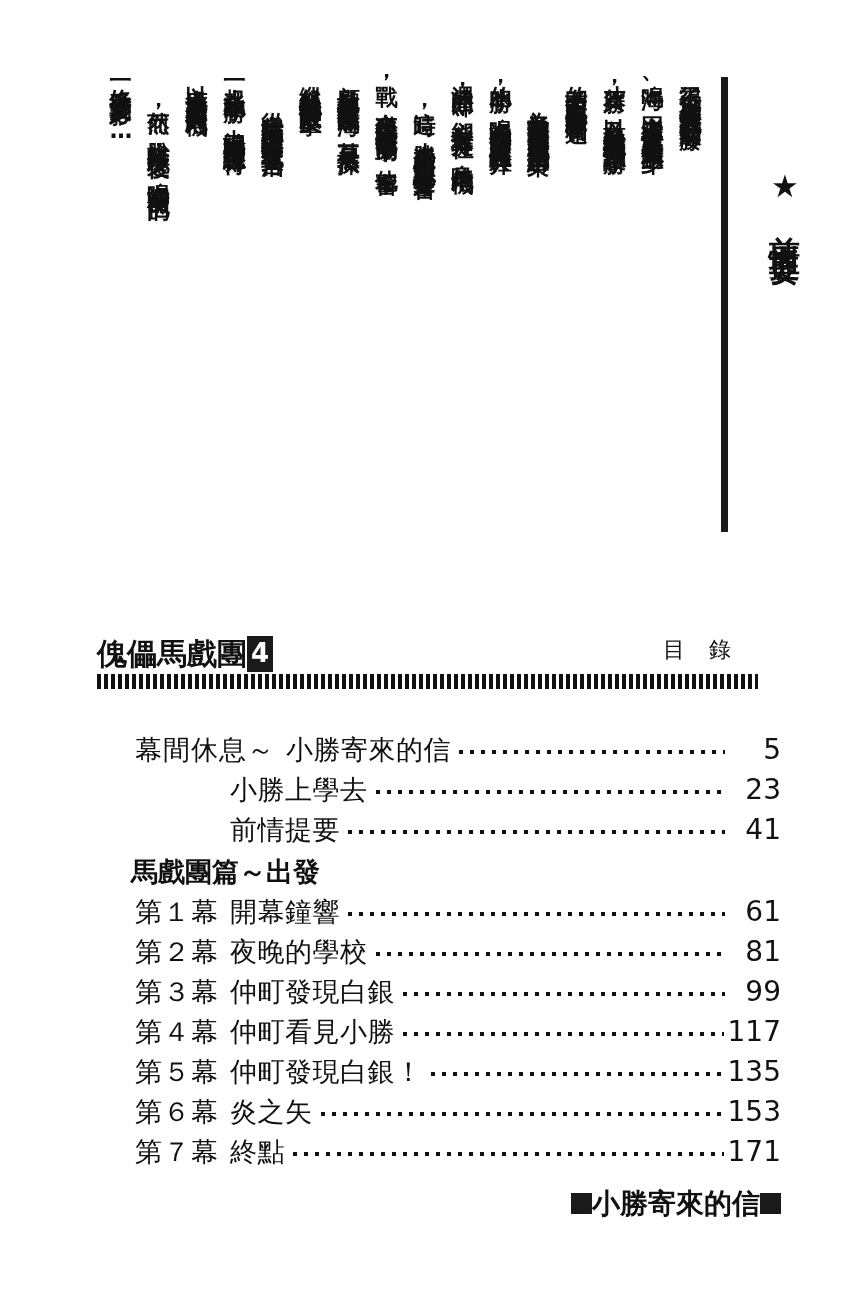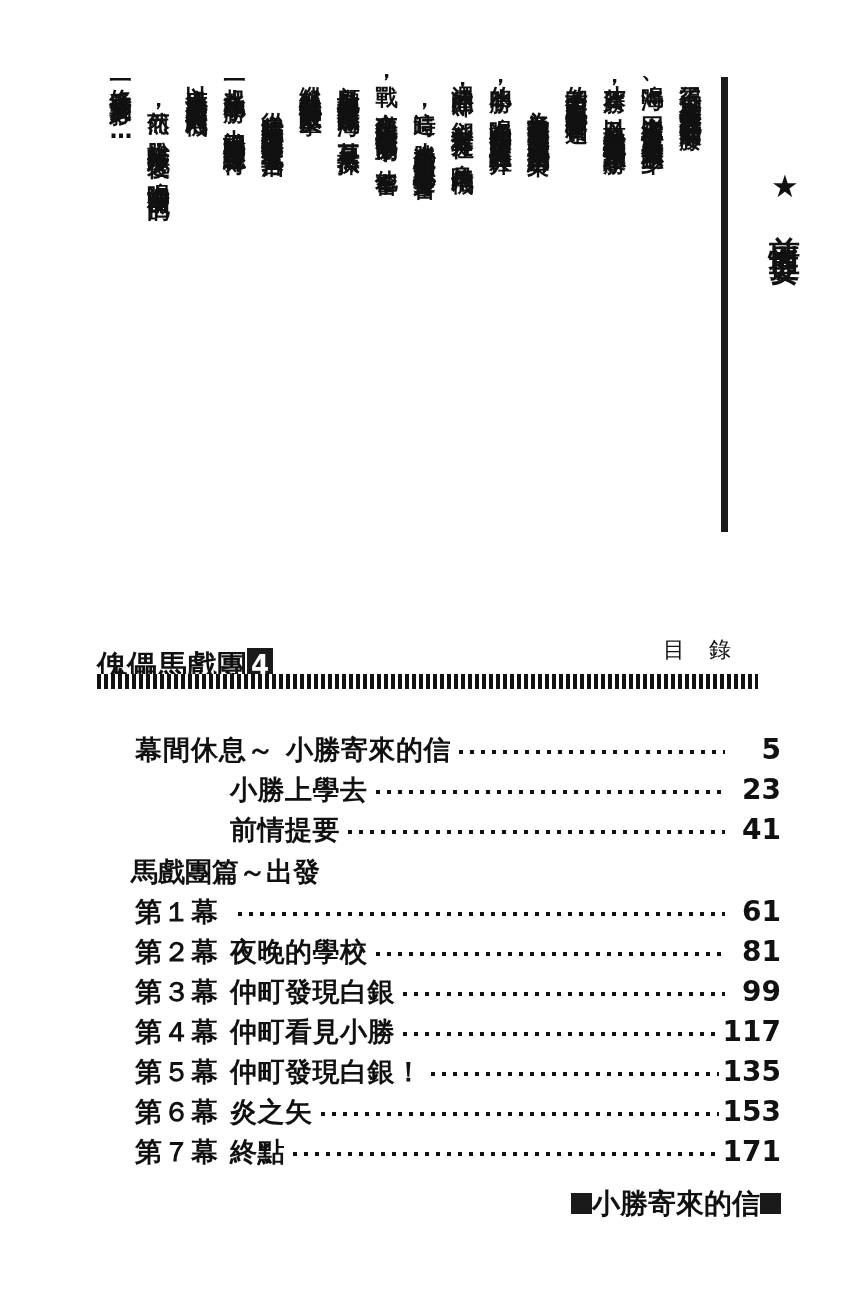--- a/index.html
+++ b/index.html
@@ -92,21 +92,21 @@
     position: absolute;
     left: 97px;
     top: 18px;
     width: 660px;
     height: 44px;
   }
 
   #book-title {
     position: absolute;
     left: 0;
-    top: 16px;
+    top: 4px;
     font-size: 30px;
     font-weight: 700;
     letter-spacing: 0px;
     white-space: nowrap;
     line-height: 40px;
   }
   #volume-badge {
     display: inline-block;
     background: #1a1a1a;
     color: #ffffff;
@@ -156,21 +156,21 @@
     line-height: 40px;
     white-space: nowrap;
     margin-top: 2px;
     margin-left: 34px;
   }
 
   .toc-row {
     display: flex;
     align-items: baseline;
     font-size: 27px;
-    font-weight: 700;
+    font-weight: 400;
     line-height: 40px;
     white-space: nowrap;
     margin-bottom: 0px;
   }
   .toc-row .row-indent {
     flex: 0 0 auto;
     width: 38px;
   }
   .toc-row.deep .row-indent {
     width: 133px;
@@ -287,20 +287,21 @@
       <div class="toc-row deep">
         <span class="row-indent"></span>
         <span class="row-title">前情提要</span>
         <span class="row-leader"></span>
         <span class="row-page">41</span>
       </div>
       <div class="toc-group-title">馬戲團篇～出發</div>
       <div class="toc-row">
         <span class="row-indent"></span>
         <span class="row-prefix">第１幕</span>
+        <span class="row-title">開幕鐘響</span>
         <span class="row-leader"></span>
         <span class="row-page">61</span>
       </div>
       <div class="toc-row">
         <span class="row-indent"></span>
         <span class="row-prefix">第２幕</span>
         <span class="row-title">夜晚的學校</span>
         <span class="row-leader"></span>
         <span class="row-page">81</span>
       </div>

